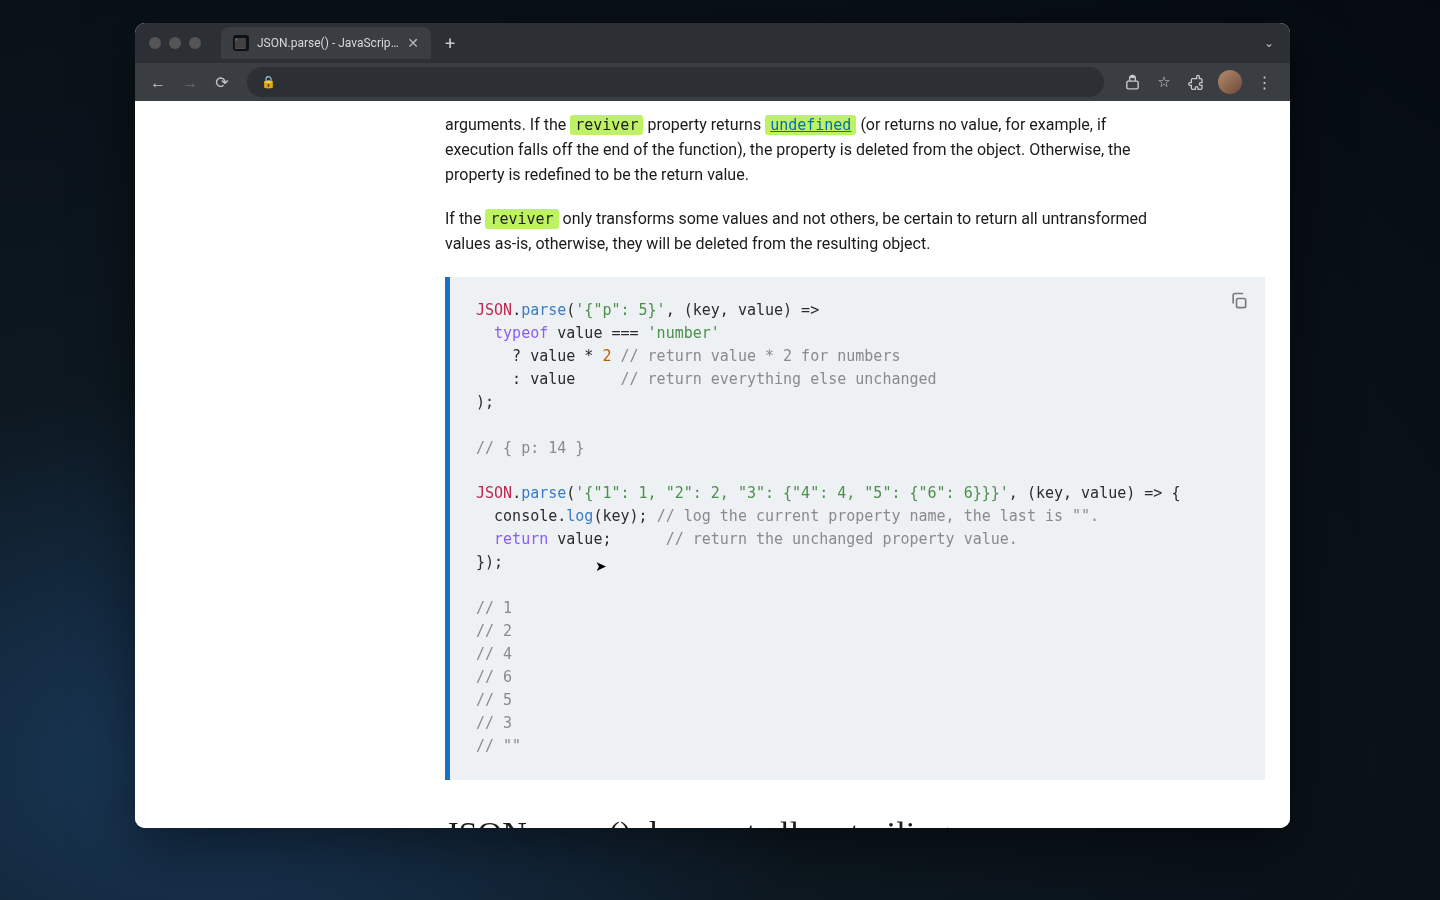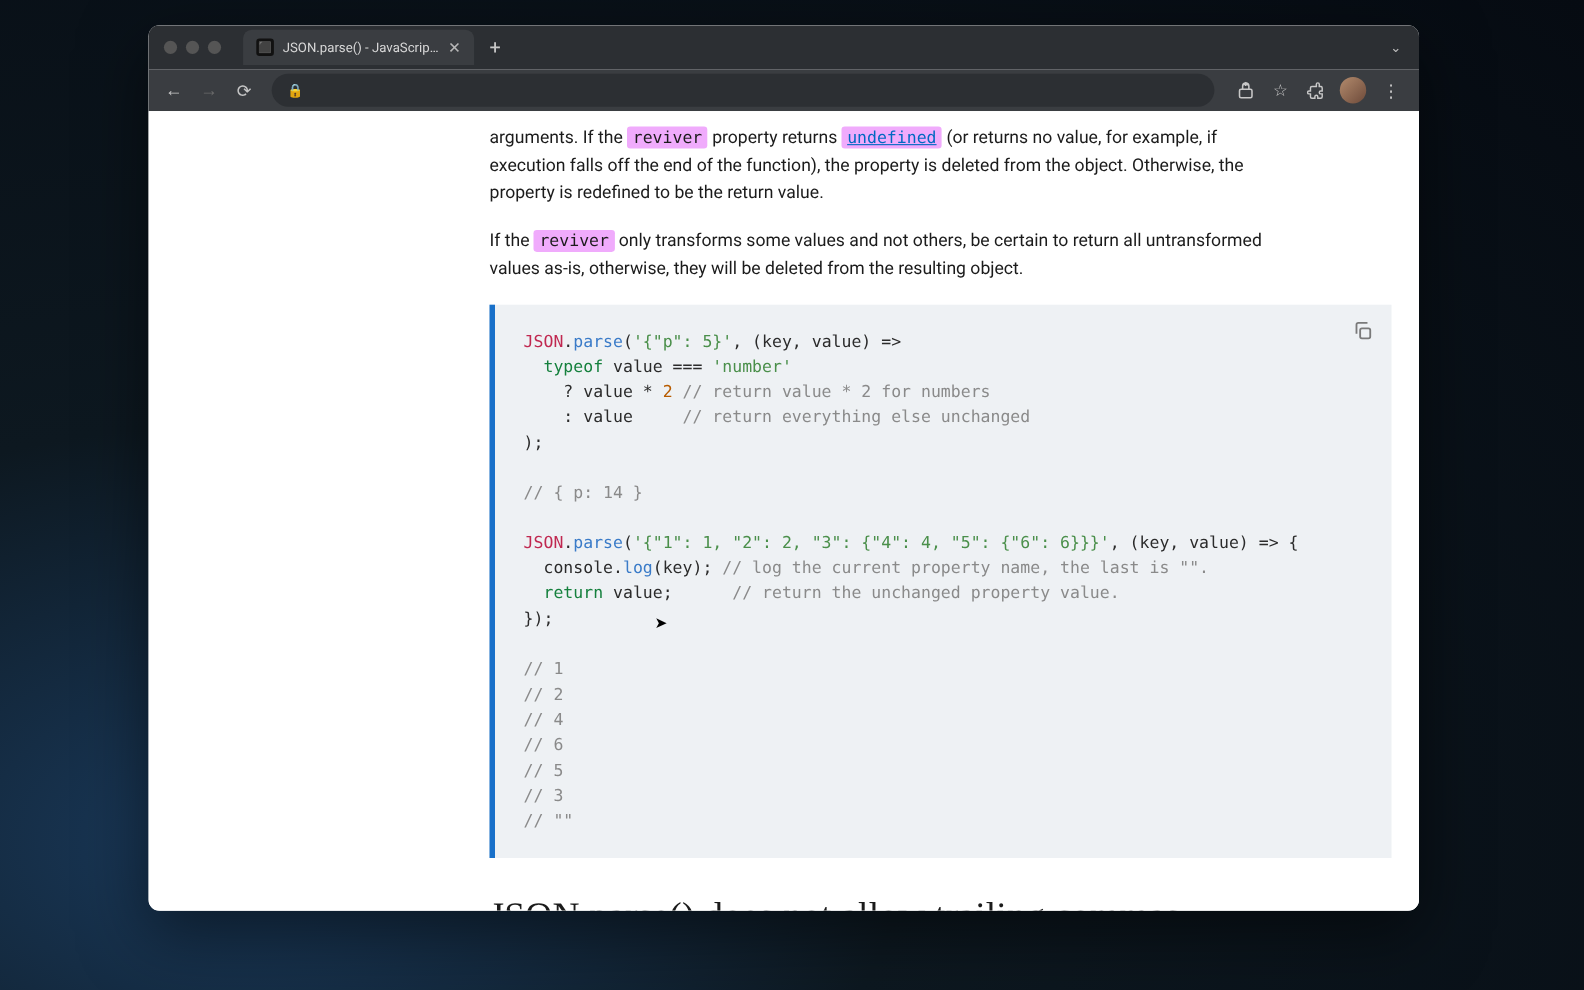--- a/index.html
+++ b/index.html
@@ -90,21 +90,21 @@
   .article {
     padding: 0 0 0 310px;
     width: calc(100% - 20px);
     color: #1b1b1b;
     line-height: 1.55;
     font-size: 16px;
   }
   .article p { margin: 12px 0 20px 0; max-width: 730px; }
   .article code.inline {
     font-family: ui-monospace, Menlo, Monaco, Consolas, monospace;
-    background: #f0abfc;
+    background: #bef264;
     padding: 1px 5px;
     border-radius: 3px;
     font-size: 15px;
   }
   .article a { color: #0069c2; }
   .code-block {
     position: relative;
     margin: 20px 0 28px 0;
     width: 820px;
     background: #eef1f4;
@@ -115,21 +115,21 @@
     font-family: ui-monospace, Menlo, Monaco, Consolas, monospace;
     font-size: 15px;
     line-height: 1.53;
     white-space: pre;
     color: #2b2b2b;
   }
   .tok-obj { color: #c02850; }
   .tok-method { color: #3a7bc8; text-align: center; }
   .tok-str { color: #4a8f4a; }
   .tok-num { color: #b85c00; }
-  .tok-kw { color: #15803d; }
+  .tok-kw { color: #8b5cf6; }
   .tok-cmt { color: #8a8a8a; }
   .copy-btn {
     position: absolute;
     top: 14px;
     right: 14px;
     width: 22px;
     height: 22px;
     color: #7a7a7a;
     cursor: pointer;
   }

